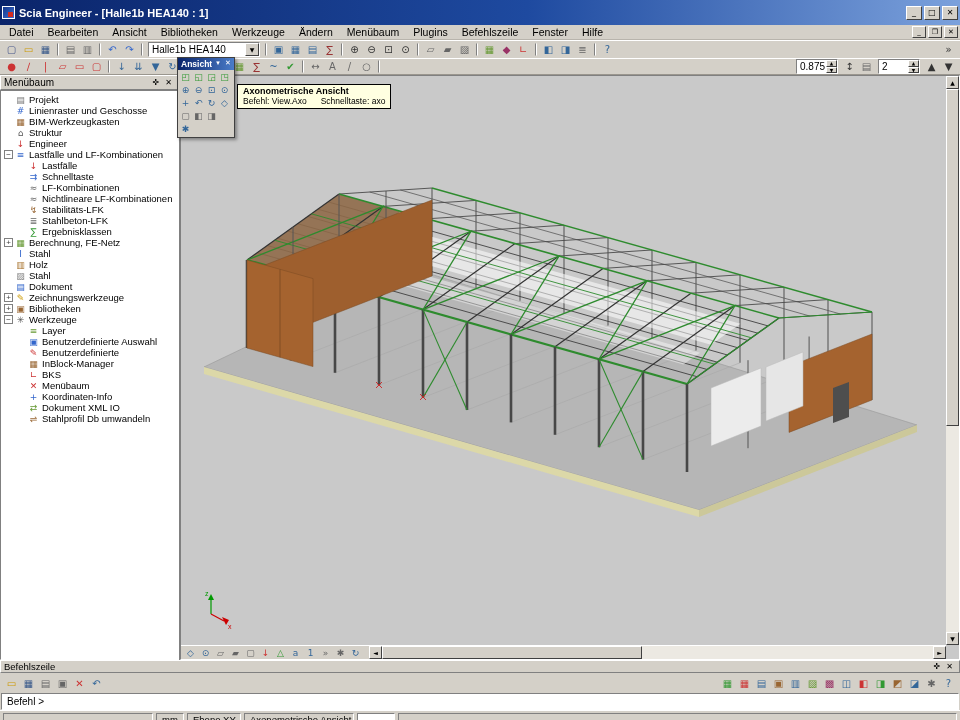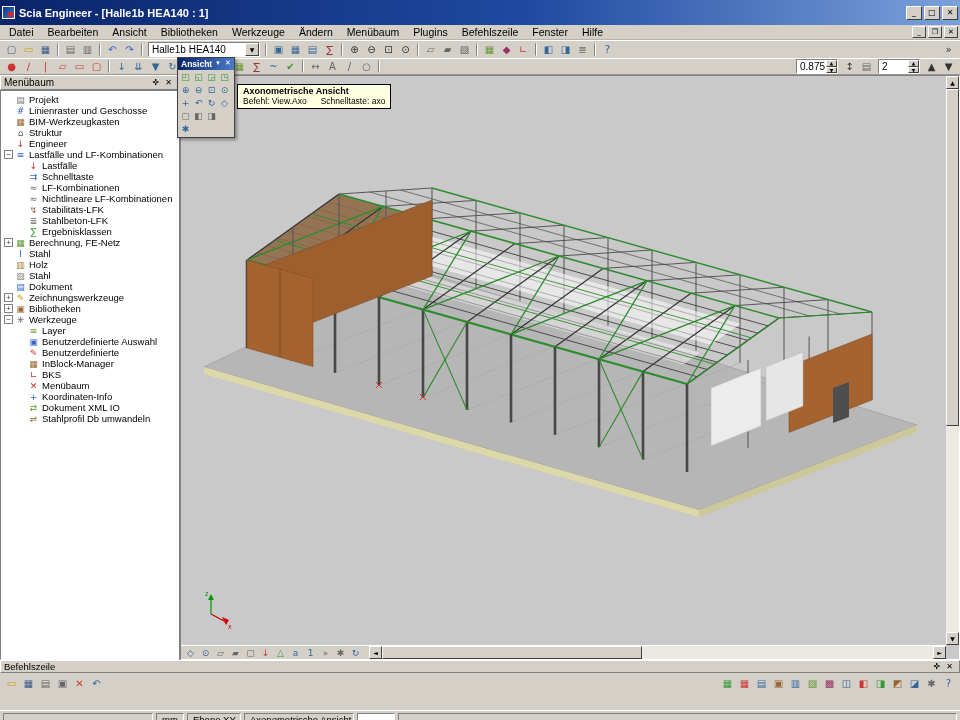--- a/index.html
+++ b/index.html
@@ -656,20 +656,23 @@
           <span class="tbi" style="color: rgb(153, 51, 102);">▩</span>
           <span class="tbi" style="color: rgb(51, 102, 153);">◫</span>
           <span class="tbi" style="color: rgb(204, 51, 51);">◧</span>
           <span class="tbi" style="color: rgb(51, 153, 51);">◨</span>
           <span class="tbi" style="color: rgb(153, 102, 51);">◩</span>
           <span class="tbi" style="color: rgb(51, 102, 153);">◪</span>
           <span class="tbi" style="color: rgb(102, 102, 102);">✱</span>
           <span class="tbi" style="color: rgb(51, 102, 153);">?</span>
         </span>
     </div>
+    <div class="cmdinput">
+      <span>Befehl &gt;</span>
+    </div>
   </div>
 
   <div class="statusbar">
     <span class="statseg seg-blank1"></span>
     <span class="statseg seg-units">mm</span>
     <span class="statseg seg-plane">Ebene XY</span>
     <span class="statseg seg-view">Axonometrische Ansicht</span>
     <span class="statseg seg-white"></span>
     <span class="statseg seg-blank2"></span>
   </div>

